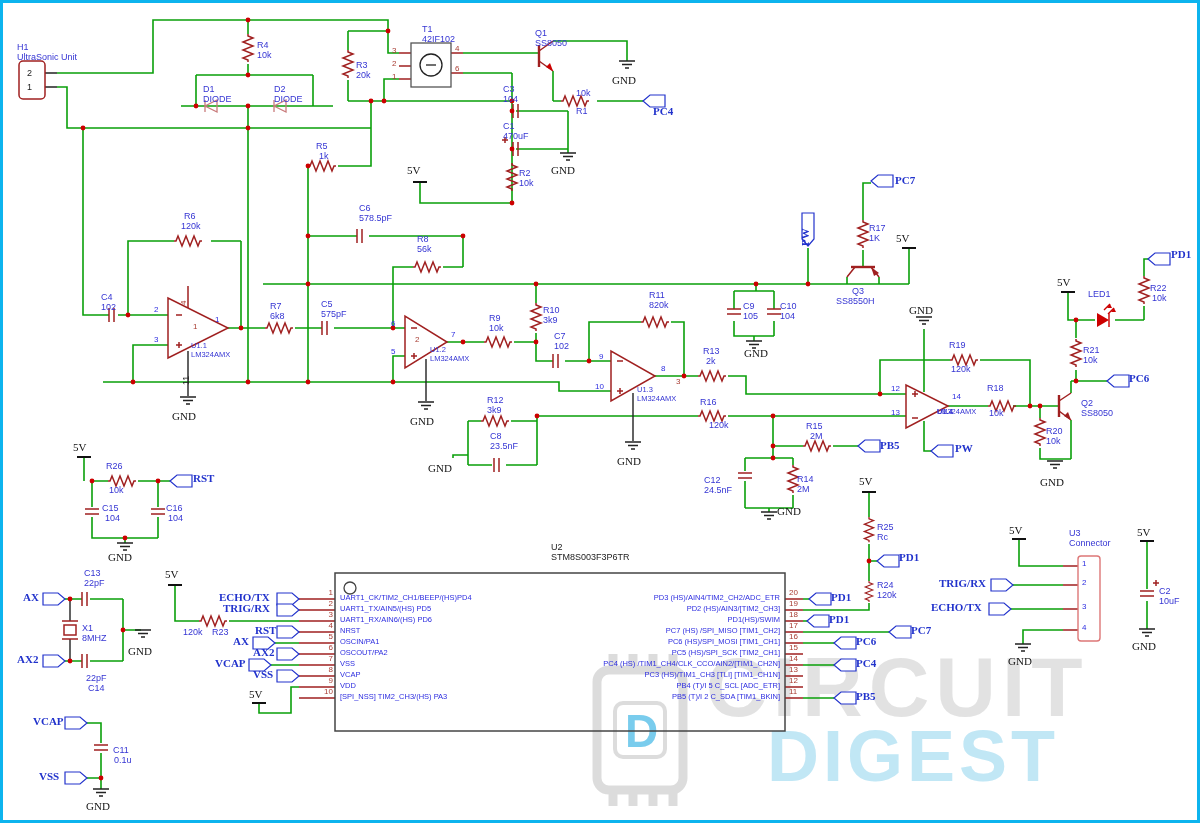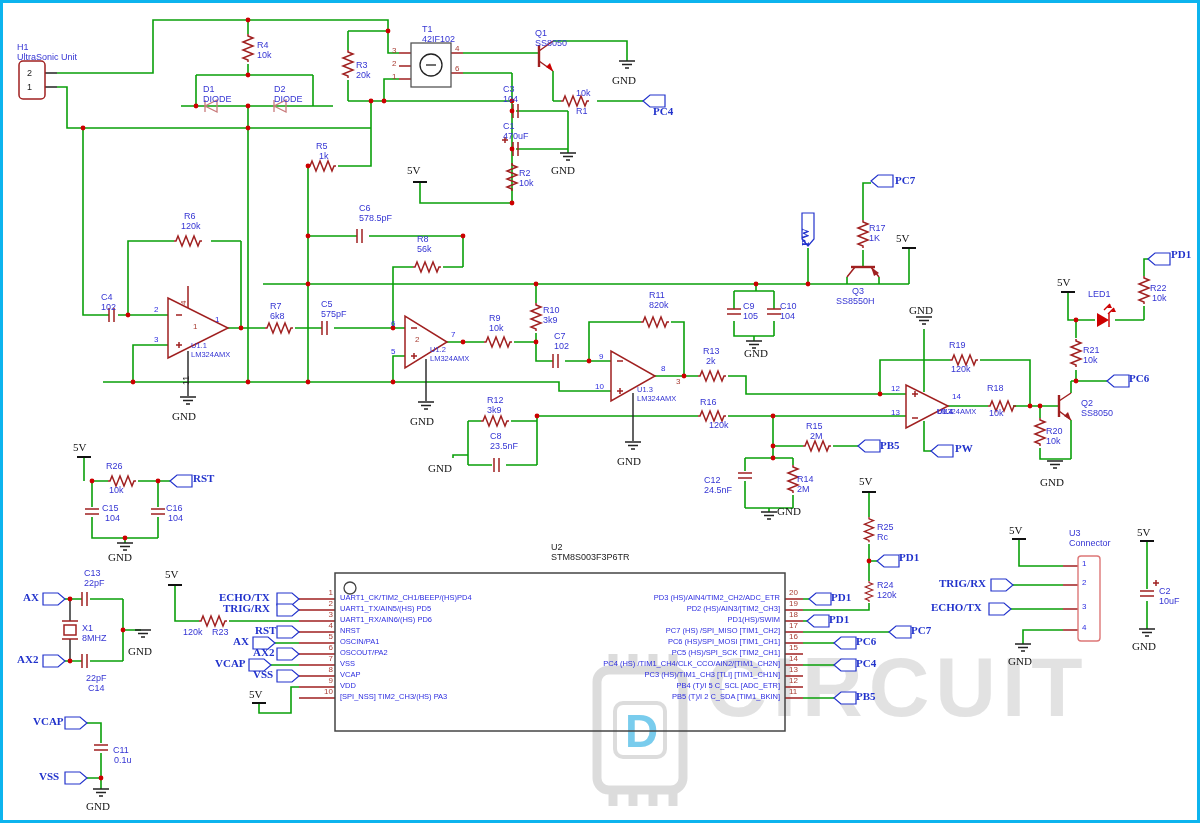--- a/index.html
+++ b/index.html
@@ -44,20 +44,21 @@
   <div id="wm">
     <svg width="130" height="165" style="position:absolute;left:572px;top:645px">
       <g stroke="#d7d7d7" stroke-width="9" fill="none">
         <rect x="22" y="22" width="86" height="120" rx="12"></rect>
         <path d="M38,22 V6 M58,22 V6 M78,22 V6 M98,22 V6 M38,142 V158 M58,142 V158 M78,142 V158 M98,142 V158"></path>
       </g>
       <rect x="40" y="55" width="50" height="54" rx="8" fill="#fff" stroke="#d7d7d7" stroke-width="4"></rect>
       <text class="chipletter" x="50" y="99">D</text>
     </svg>
     <span class="w1">CIRCUIT</span>
+    <span class="w2">DIGEST</span>
   </div>
 
   <svg id="cnv" width="1200" height="823">
     <defs>
       <path id="resh" d="M0,0 l2,0 2,-5 4,10 4,-10 4,10 4,-10 4,10 2,-5 2,0"></path>
       <path id="caph" d="M0,-7 V7 M5,-7 V7"></path>
       <path id="capv" d="M-7,0 H7 M-7,5 H7"></path>
       <path id="gndsym" d="M-8,0 H8 M-5,3.5 H5 M-2,7 H2"></path>
       <path id="pwr" d="M-7,0 H7"></path>
       <path id="fgl" d="M0,6 L7,0 H22 V12 H7 Z"></path>

